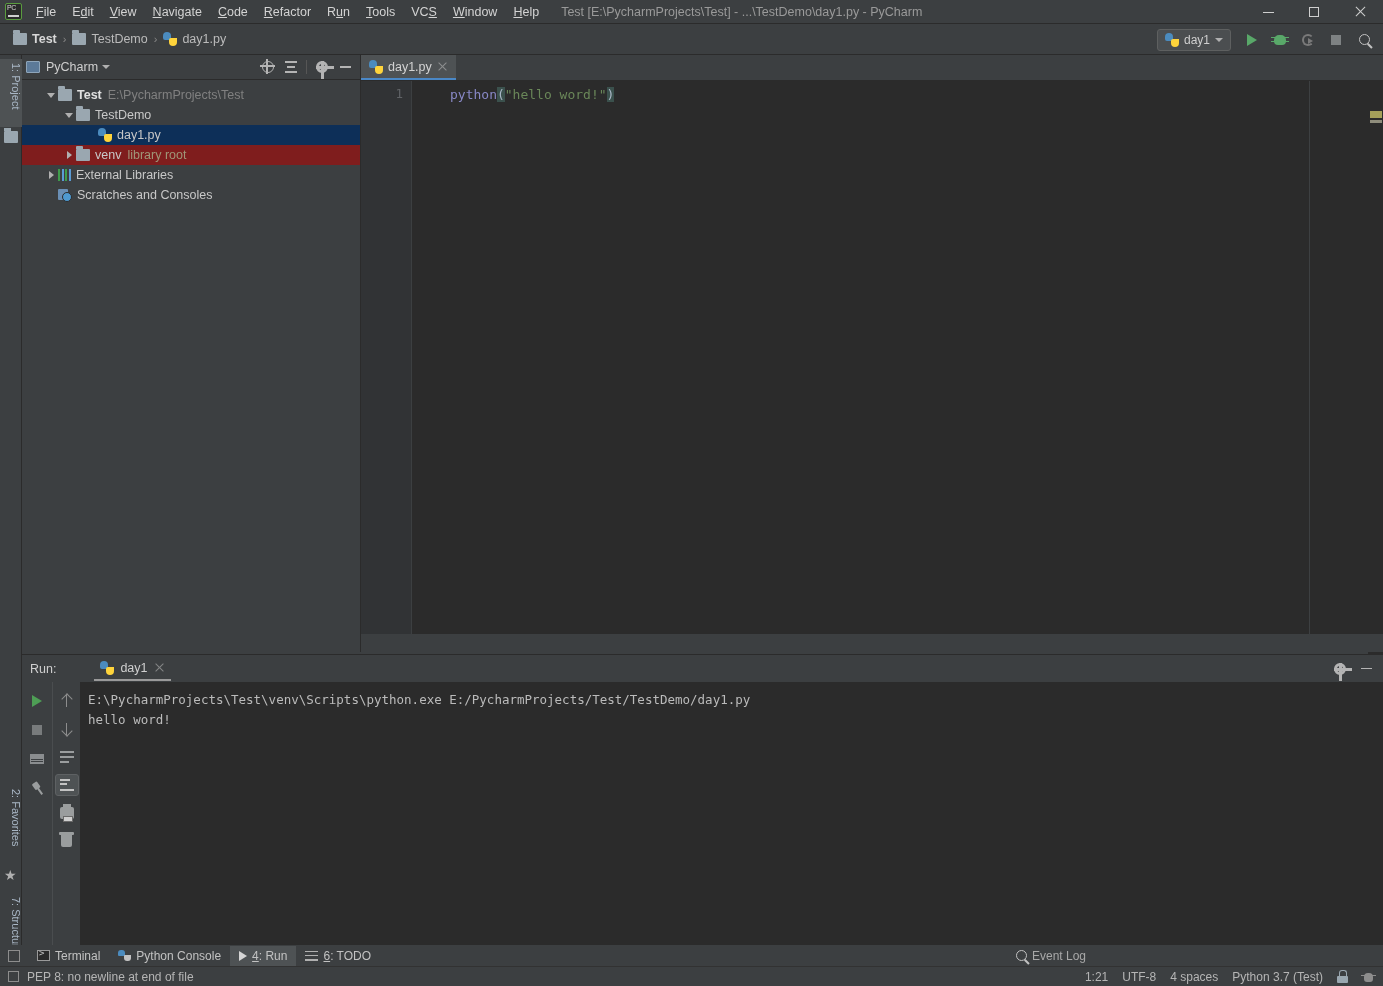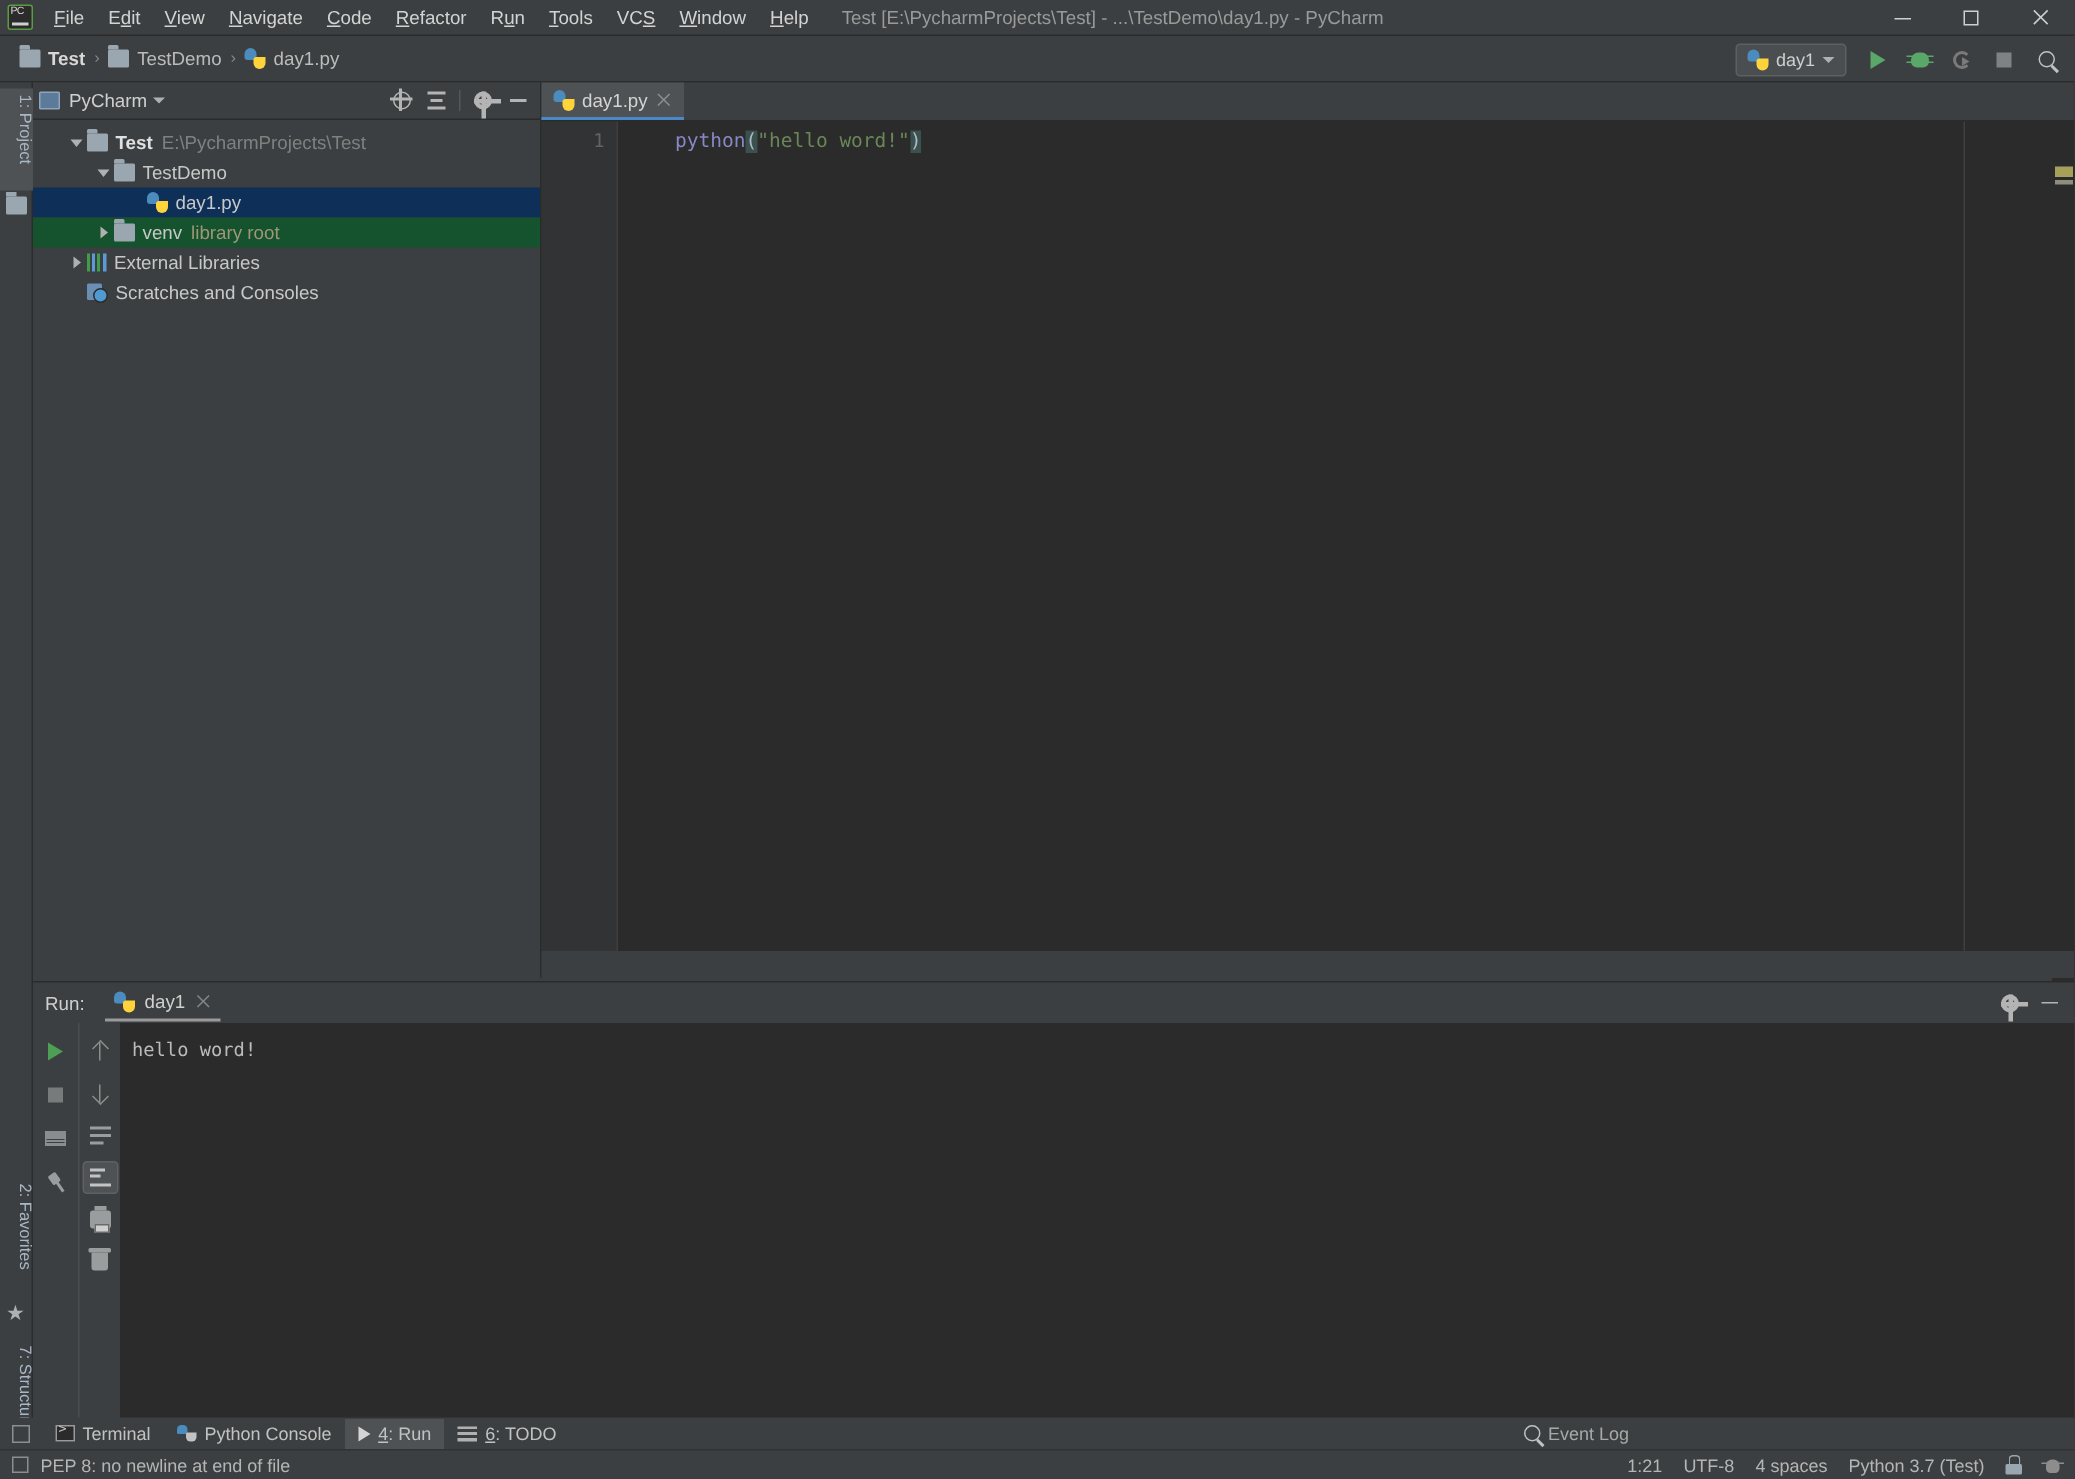--- a/index.html
+++ b/index.html
@@ -218,21 +218,21 @@
   }
   .ico-hide { width: 11px; height: 1.5px; background: #b4b4b4; }
   .sep-v { width:1px; height:14px; background:#565656; margin:0 3px; }
 
   .tree { padding-top: 5px; font-size: 12.5px; }
   .tnode {
     display: flex; align-items: center; height: 20px; padding-left: 6px;
     white-space: nowrap;
   }
   .tnode.selected { background: #0d2f58; }
-  .tnode.venv { background: #14532d; }
+  .tnode.venv { background: #7f1d1d; }
   .arrow {
     width: 14px; display: flex; align-items: center; justify-content: center; flex:none;
   }
   .arrow i {
     width:0;height:0;border-left:5px solid #b0b0b0;
     border-top:4px solid transparent;border-bottom:4px solid transparent;
   }
   .arrow.open i {
     border-left:4px solid transparent;border-right:4px solid transparent;
     border-top:5px solid #b0b0b0; border-bottom:0;
@@ -320,20 +320,21 @@
   }
 
   
   .run-panel {
     position: absolute; left: 22px; top: 654px; width: 1361px; height: 291px;
     background: #3c3f41; border-top: 1px solid #2b2b2b;
   }
   .run-header {
     height: 27px; display: flex; align-items: center; padding-left: 8px;
     position: relative;
+    gap: 24px;
   }
   .run-label { font-size: 12.5px; color: #cfcfcf; margin-right: 14px; }
   .run-tab {
     display: flex; align-items: center; gap: 6px; height: 24px; padding: 0 6px;
     border-bottom: 2px solid #9a9a9a;
   }
   .run-tab-label { font-size: 12.5px; color: #d0d0d0; }
   .run-hdr-right {
     position: absolute; right: 6px; top: 0; height: 27px; display: flex;
     align-items: center; gap: 4px;
@@ -755,20 +756,21 @@
             </span>
           </div>
         <div class="rtb">
             <span class="rt-print"></span>
           </div>
         <div class="rtb">
             <span class="rt-trash"></span>
           </div>
       </div>
       <div class="console">
+        <div>E:\PycharmProjects\Test\venv\Scripts\python.exe E:/PycharmProjects/Test/TestDemo/day1.py</div>
         <div>hello word!</div>
         <div class="blank"></div>
       </div>
     </div>
   </div>
 
   <div class="bottombar">
     <span class="bsq"></span>
     <div class="btab">
       <span class="ico-term"></span>

